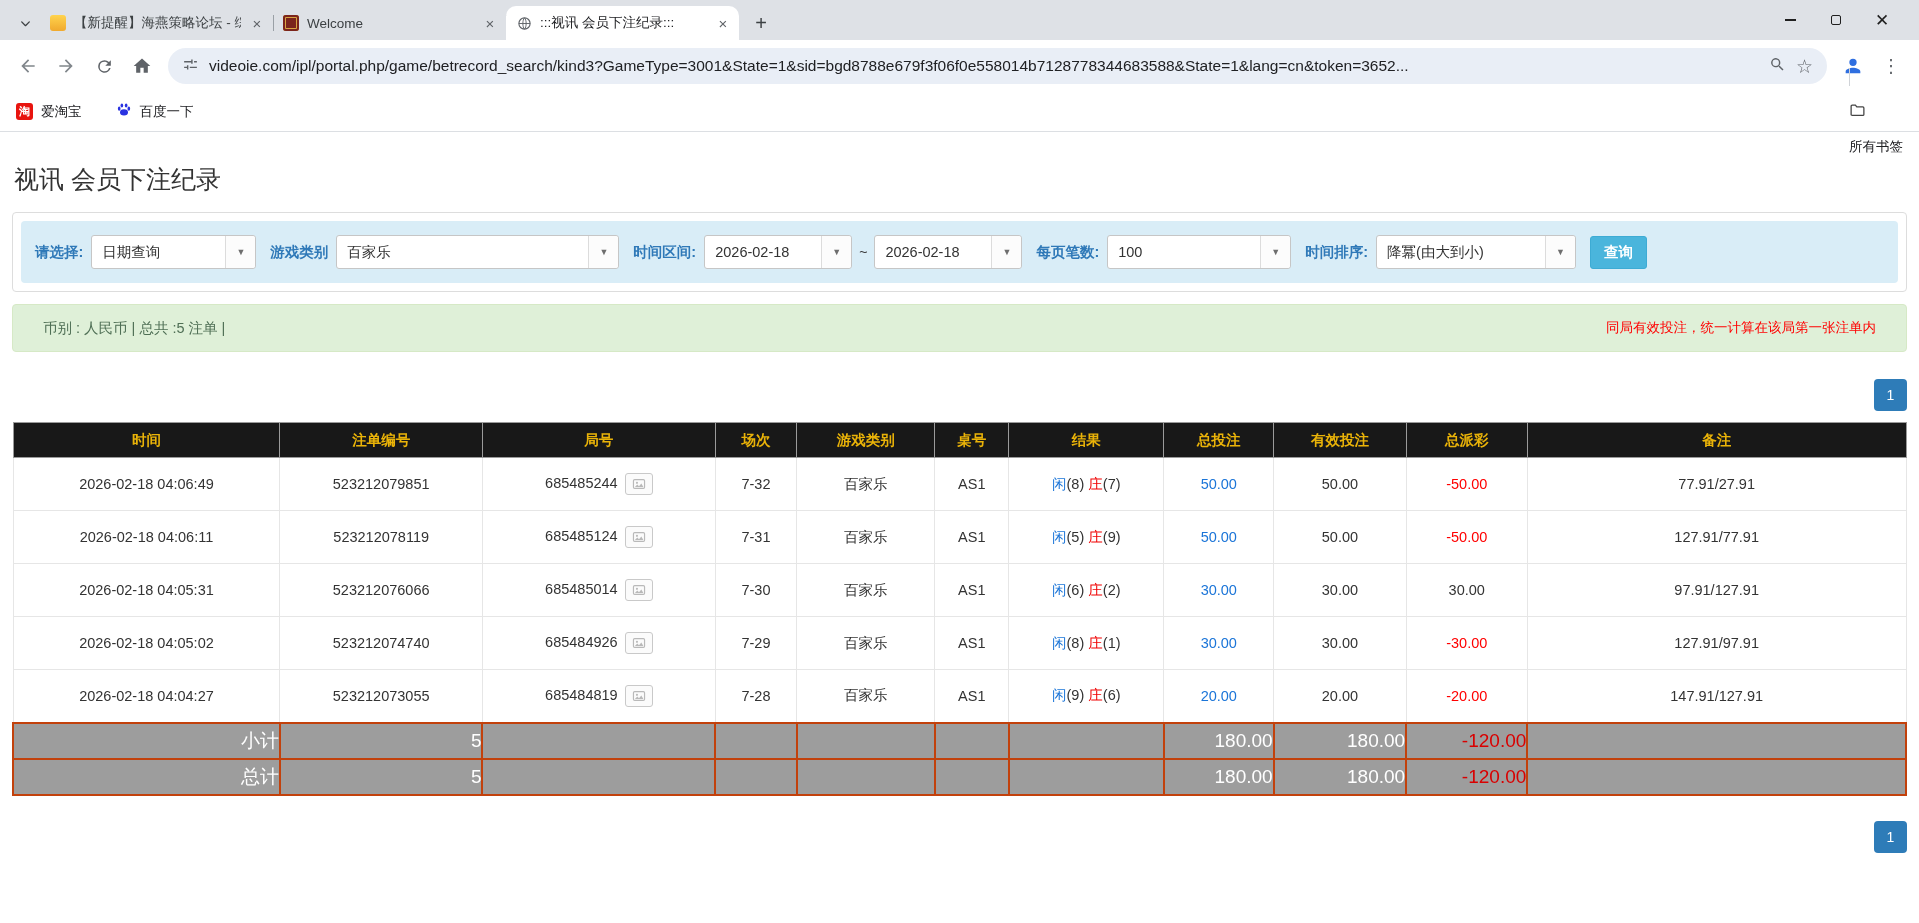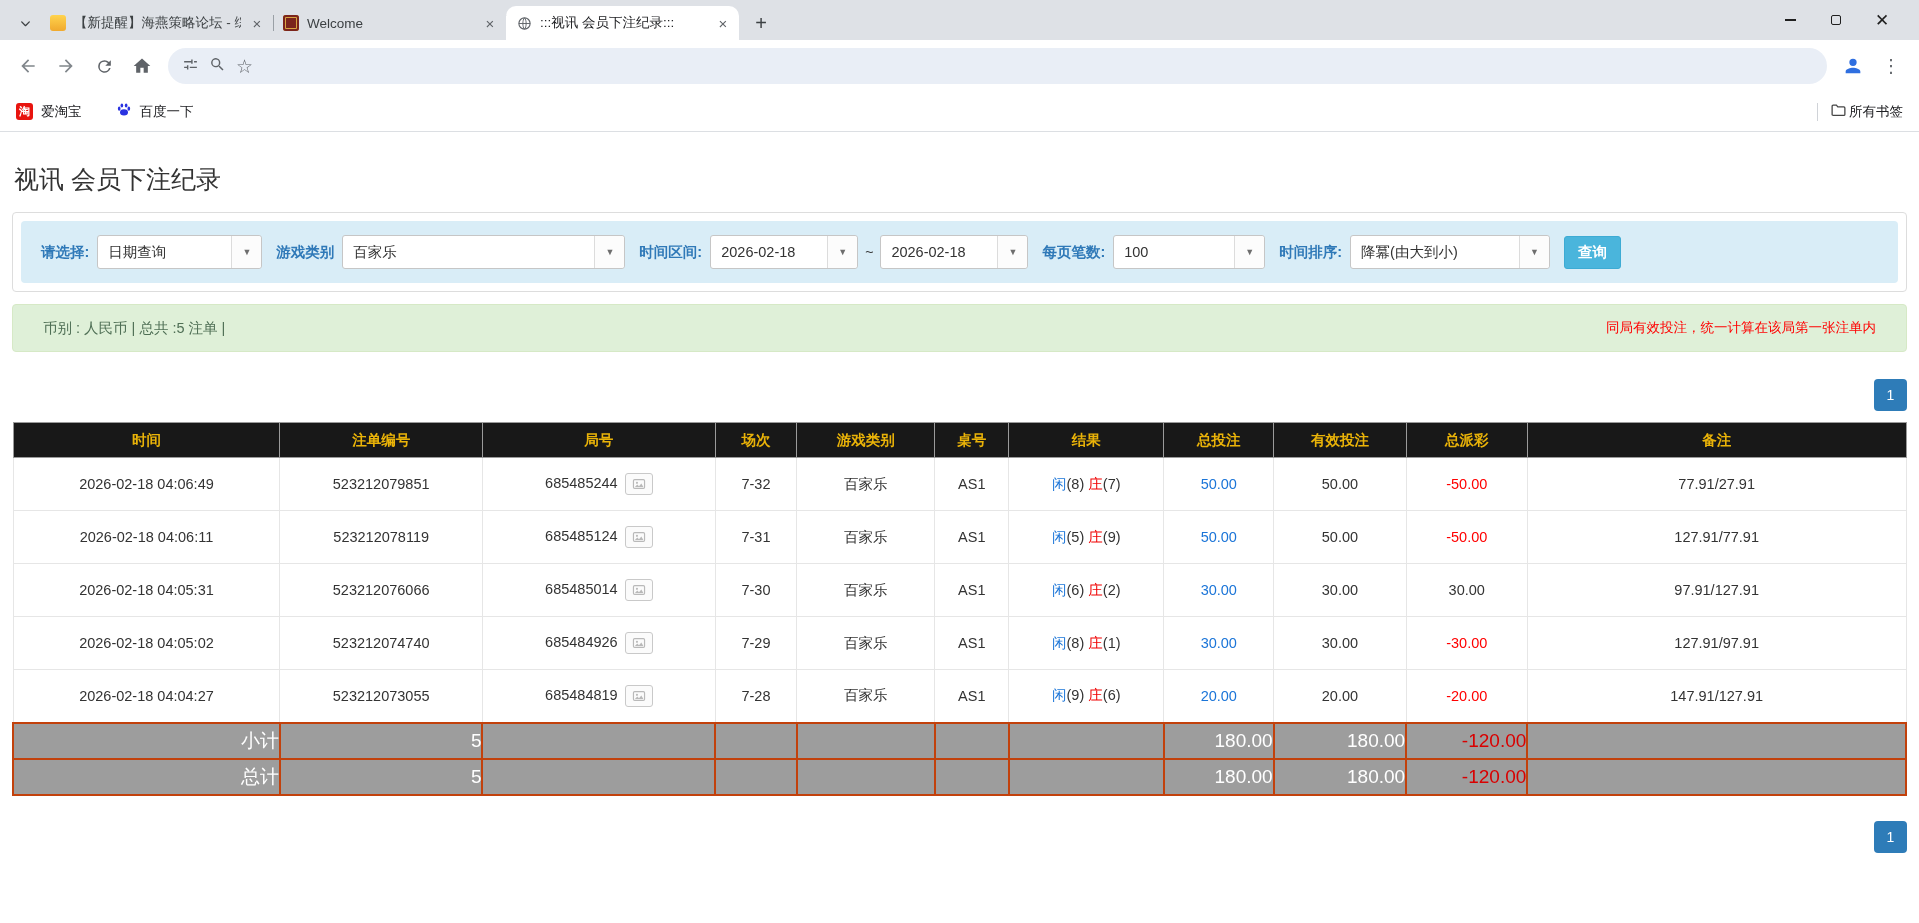--- a/index.html
+++ b/index.html
@@ -28,35 +28,35 @@
   .toolbar { height:52px; background:#fff; display:flex; align-items:center; padding:0 10px; gap:2px; }
   .navbtn { width:36px; height:36px; border-radius:50%; display:flex; align-items:center; justify-content:center; flex:none; }
   .urlbar { flex:1; height:36px; background:#e9eef6; border-radius:18px; display:flex; align-items:center; padding:0 14px; margin:0 6px; gap:10px; min-width:0; }
   .url-text { flex:1; font-size:15.5px; color:#202124; white-space:nowrap; overflow:hidden; }
   .url-star { font-size:19px; color:#5f6368; }
   .kebab { font-size:18px; color:#5f6368; letter-spacing:0; }
 
   .bookmarks { height:40px; background:#fff; border-bottom:1px solid #dcdfe3; display:flex; align-items:center; padding:0 16px; font-size:13.5px; color:#202124; }
   .bm-item { display:flex; align-items:center; gap:8px; margin-right:34px; }
   .bm-tb { width:17px; height:17px; border-radius:3px; background:#e8140f; color:#fff; font-size:11px; font-weight:bold; display:flex; align-items:center; justify-content:center; }
-  .bm-right { margin-left:auto; display:flex; align-items:center; gap:2px; }
+  .bm-right { margin-left:auto; display:flex; align-items:flex-start; gap:16px;flex-direction:column; }
   .bm-sep { width:1px; height:18px; background:#d0d3d8; margin-right:10px; }
 
   
   .content { padding:0 12px; }
   .page-title { margin:31px 2px 16px; font-size:25px; font-weight:400; color:#333; }
 
   .filter-wrap { border:1px solid #ddd; border-radius:4px; padding:8px; background:#fff; }
   .filter-bar { background:var(--filter-bg,#d9edf7); border-radius:4px; height:62px; display:flex; align-items:center; padding:0 12px; }
   .flabel { color:var(--label-blue,#2f79b8); font-weight:700; font-size:14.5px; margin:0 8px 0 14px; white-space:nowrap; }
-  .flabel.first { margin-left:8px; }
+  .flabel.first { margin-left:2px; }
   .combo { background:#fff; border:1px solid #c6c6c6; border-radius:3px; height:34px; display:flex; align-items:stretch; flex:none;gap:23px; }
   .combo .val { display:flex; align-items:center; padding:0 10px; font-size:14.5px; color:#333; flex:1; white-space:nowrap; overflow:hidden; }
   .combo .arrow { width:30px; border-left:1px solid #dcdcdc; display:flex; align-items:center; justify-content:center; color:#6e6e6e; font-size:9px; background:#fcfcfc; border-radius:0 3px 3px 0; }
-  .w165{width:165px}.w283{width:283px}.w148{width:148px}.w152{width:152px}.w200{width:200px}
+  .w165{width:165px}.w283{width:283px}.w148{width:148px}.w152{width:184px}.w200{width:200px}
   .tilde { margin:0 7px; color:#333; font-size:14px; }
   .search-btn { margin-left:14px; background:var(--btn-cyan,#4ab5dc); border:1px solid #3dabd4; color:#fff; font-size:14.5px; font-weight:700; height:33px; padding:0 13px; border-radius:3px; cursor:pointer; }
 
   .alert { margin-top:12px; background:var(--alert-bg,#dff0d8); border:1px solid #d6e9c6; height:48px; border-radius:4px; display:flex; align-items:center; justify-content:space-between; padding:0 30px; }
   .alert .summary { color:#4f6f55; font-size:14.5px; }
   .alert .notice { color:var(--neg-red,#ff0000); font-size:13.5px; }
 
   .pagi { display:flex; justify-content:flex-end; }
   .pagi.top { margin:27px 0 11px; }
   .pagi.bottom { margin-top:25px; }
@@ -143,20 +143,21 @@
           <path d="M10 20v-6h4v6h5v-8h3L12 3 2 12h3v8z"></path>
         </svg>
     </span>
 
     <div class="urlbar">
       <span>
         <svg width="17" height="17" viewBox="0 0 24 24" fill="#5f6368">
             <path d="M3 7h10v2H3zM17 7h4v2h-4zM13 5h2v6h-2zM3 15h4v2H3zM11 15h10v2H11zM7 13h2v6H7z"></path>
           </svg>
       </span>
+      <span class="url-text">videoie.com/ipl/portal.php/game/betrecord_search/kind3?GameType=3001&amp;State=1&amp;sid=bgd8788e679f3f06f0e558014b7128778344683588&amp;State=1&amp;lang=cn&amp;token=3652...</span>
       <span>
         <svg width="17" height="17" viewBox="0 0 24 24" fill="#5f6368">
             <path d="M15.5 14h-.79l-.28-.27a6.5 6.5 0 1 0-.7.7l.27.28v.79l5 4.99L20.49 19zm-6 0A4.5 4.5 0 1 1 14 9.5 4.5 4.5 0 0 1 9.5 14z"></path>
           </svg>
       </span>
       <span class="url-star">☆</span>
     </div>
 
     <span class="navbtn">
       <svg width="22" height="22" viewBox="0 0 24 24" fill="#2f6fe0">

